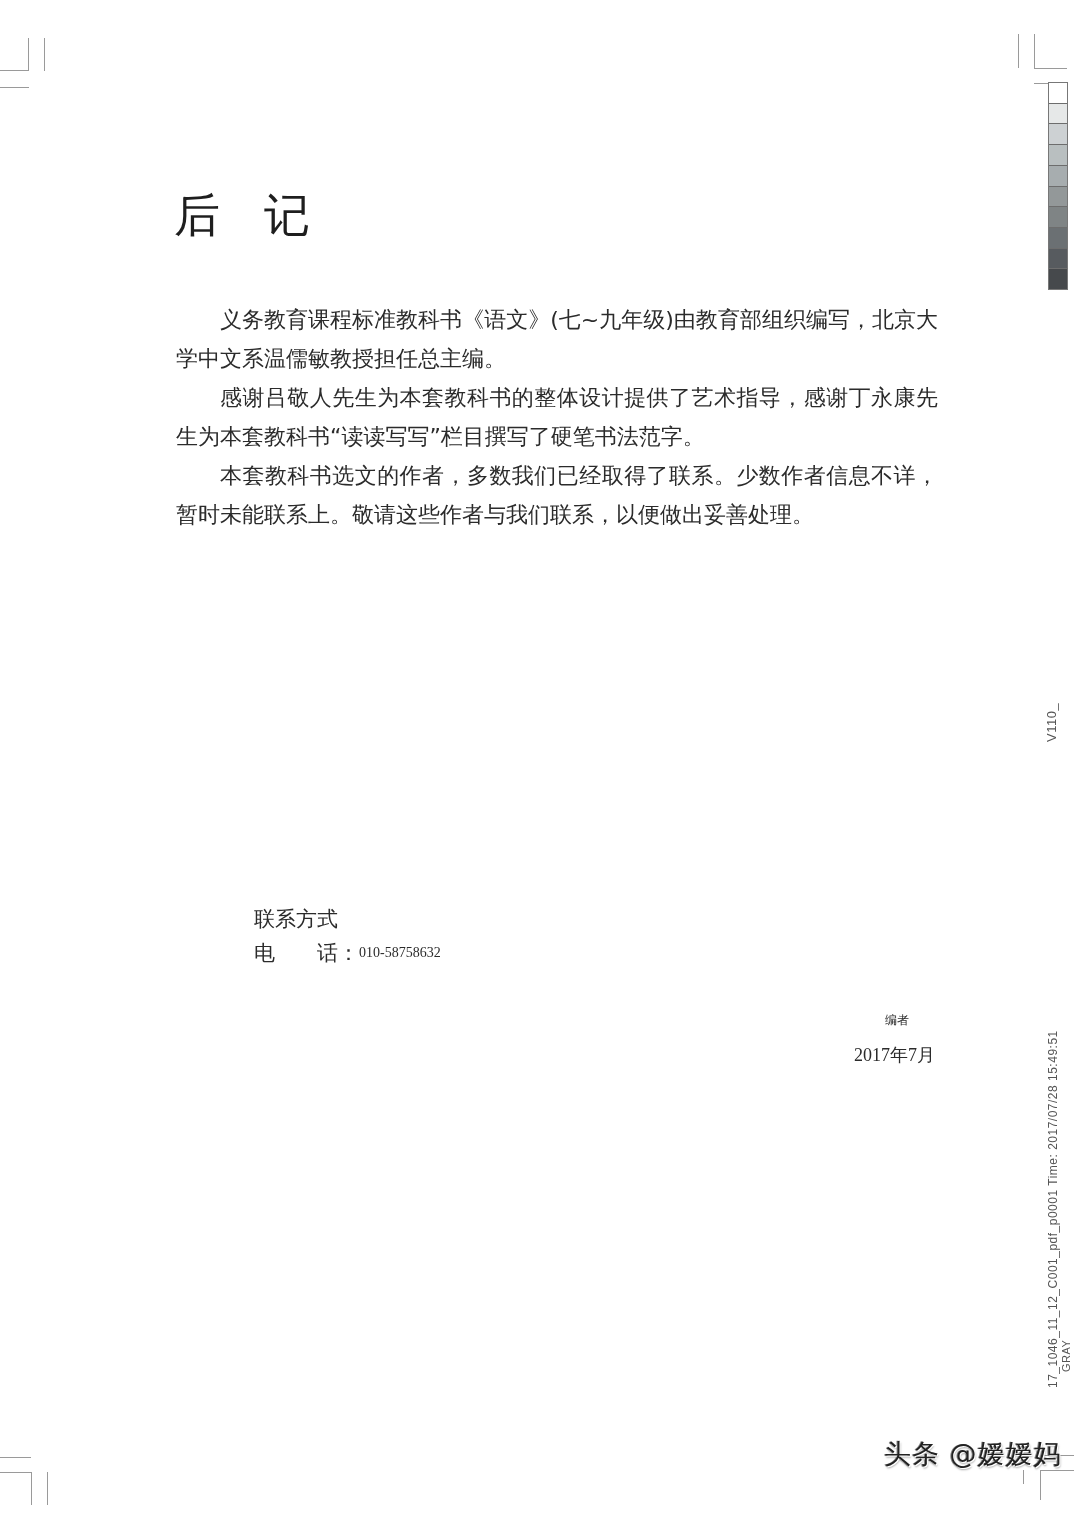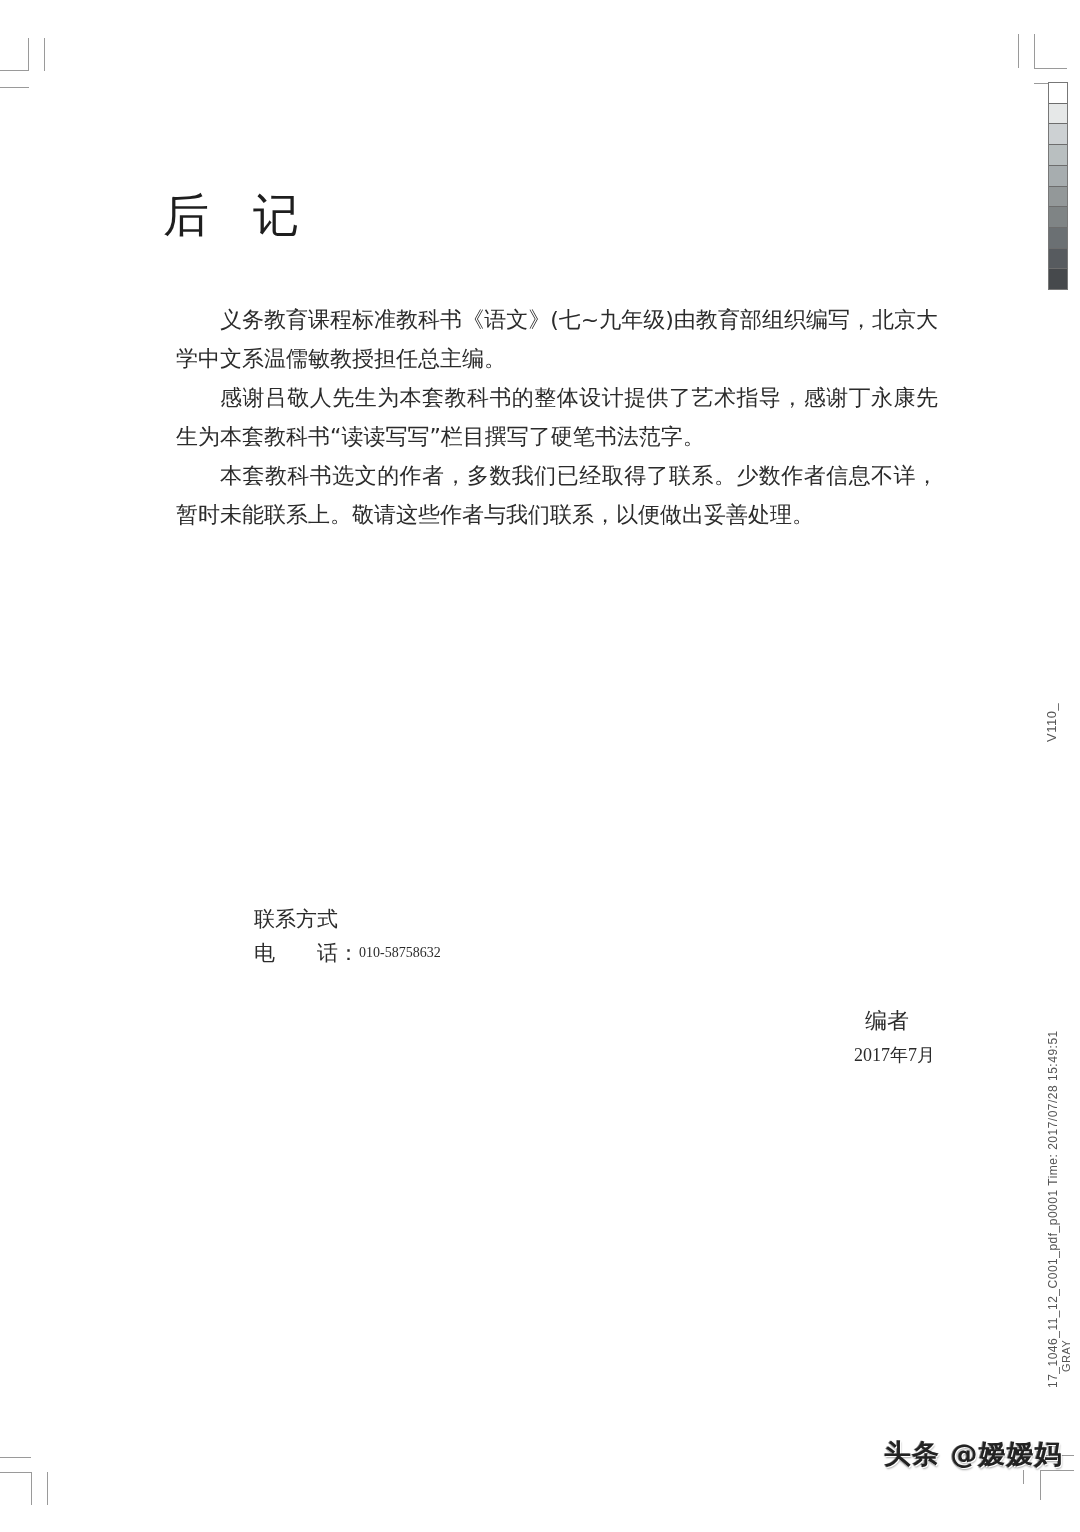--- a/index.html
+++ b/index.html
@@ -12,21 +12,21 @@
       height: 1532px;
       position: relative;
       overflow: hidden;
       font-family: "DejaVu Serif", "Liberation Serif", serif;
       color: #2a2a2a;
     }
     .mark { position: absolute; background: #9a9a9a; }
 
     .title {
       position: absolute;
-      left: 163px;
+      left: 174px;
       top: 192px;
       font-size: 46px;
       letter-spacing: 44px;
       color: #1e1e1e;
       font-family: "DejaVu Serif", serif;
       line-height: 1;
     }
 
     .body-text {
       position: absolute;
@@ -59,21 +59,21 @@
     .signoff {
       position: absolute;
       right: 145px;
       top: 1004px;
       text-align: right;
       font-size: 18px;
       line-height: 34px;
       color: #2b2b2b;
       font-family: "Liberation Serif", "DejaVu Serif", serif;
     }
-    .signoff .editor { margin-right: 26px; font-family: Liberation Serif, serif; font-size: 22px; }
+    .signoff .editor { margin-right: 26px; font-family: Liberation Mono, monospace; font-size: 12px; }
 
     .vert {
       position: absolute;
       transform-origin: left top;
       transform: rotate(-90deg);
       white-space: nowrap;
       font-family: "Liberation Sans", "DejaVu Sans", sans-serif;
       color: #555;
       font-size: 12px;
       letter-spacing: 0.5px;
@@ -95,21 +95,20 @@
 
     .watermark {
       position: absolute;
       left: 884px;
       top: 1436px;
       font-size: 27px;
       color: #222;
       font-family: "DejaVu Sans", "Liberation Sans", sans-serif;
       text-shadow: 1px 1px 0 #fff, -1px 0 0 #888, 1px 2px 2px rgba(0,0,0,0.35);
       letter-spacing: 1px;
-      font-weight: bold;
     }
   </style>
 </head>
 <body>
 
 <div class="mark" style="left:0;top:70px;width:29px;height:1px;"></div>
 <div class="mark" style="left:28px;top:38px;width:1px;height:33px;"></div>
 <div class="mark" style="left:44px;top:38px;width:1px;height:33px;"></div>
 <div class="mark" style="left:0;top:87px;width:29px;height:1px;"></div>
 

